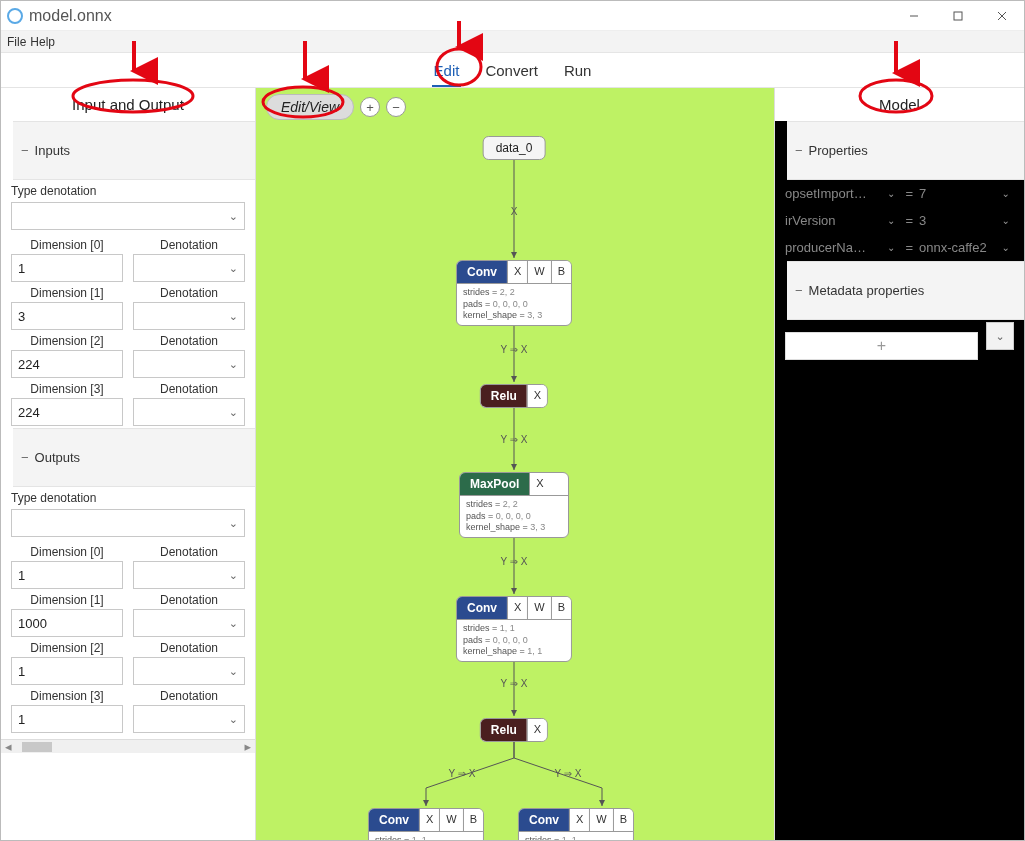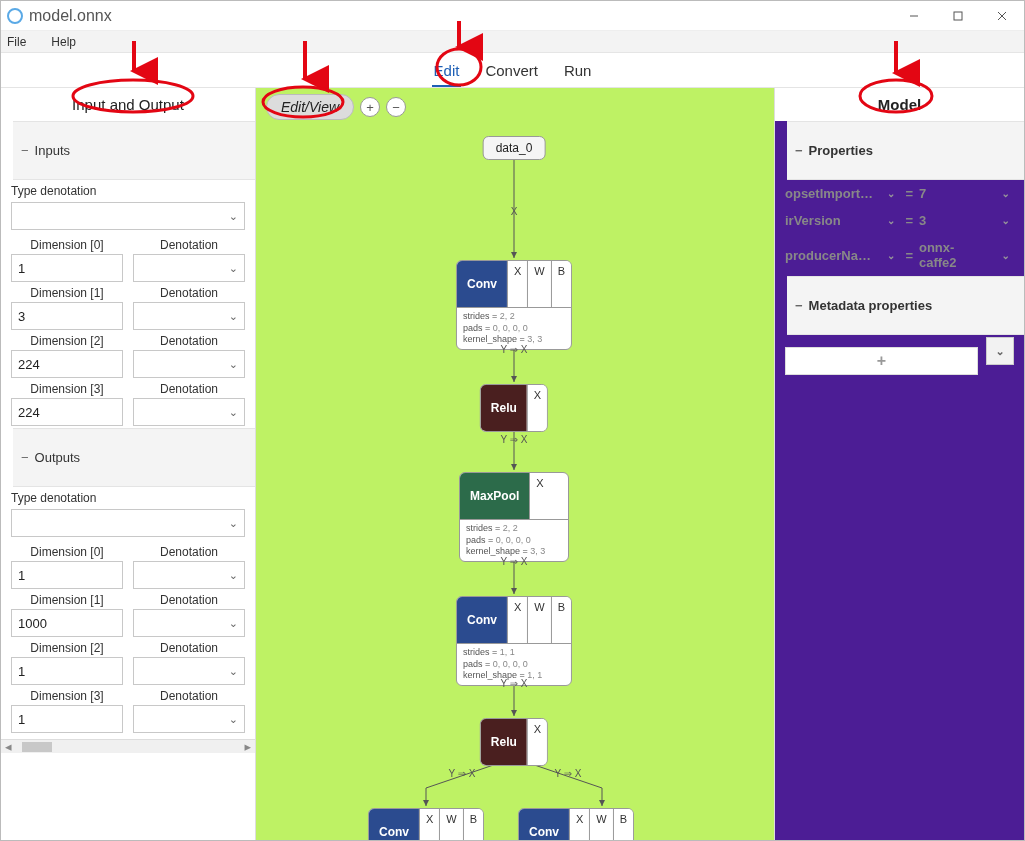--- a/index.html
+++ b/index.html
@@ -26,21 +26,21 @@
     display:inline-block;
   }
   .titlebar .title{color:#555; font-size:16px;}
   .winbtns{margin-left:auto; display:flex;}
   .winbtn{width:44px; height:30px; display:flex; align-items:center; justify-content:center; color:#555;}
   .winbtn svg{width:10px; height:10px;}
   
   .menubar{
     height:22px; background:#f3f3f3;
     display:flex; align-items:center;
-    padding:0 6px; gap:25px;
+    padding:0 6px; gap:4px;
     font-size:12px; color:#333;
     border-bottom:1px solid #e5e5e5;
   }
   
   .toptabs{
     height:34px; display:flex; align-items:center; justify-content:center;
     gap:22px; font-size:15px; color:#333;
   }
   .toptab{padding:4px 2px; cursor:pointer; position:relative;}
   .toptab.active{color:#1d5fb5;}
@@ -53,22 +53,21 @@
     display:flex; height:calc(100% - 30px - 22px - 34px);
     border-top:1px solid #e4e4e4;
   }
   .leftpanel{
     width:255px; border-right:1px solid #ddd;
     overflow-y:auto; background:#fff;
     font-size:13px;
   }
   .rightpanel{
     width:250px; border-left:1px solid #ddd;
-    background:#4c1d95;
-    font-weight:bold;
+    background:#000000;
   }
   .centerpanel{
     flex:1; position:relative; overflow:hidden;
     background:#bef264;
   }
 
   
   .panelhead{
     background:#fff; font-size:15px;
     padding:8px 10px; text-align:center;
@@ -156,21 +155,21 @@
   .opbox{
     border:1px solid #999; border-radius:6px;
     background:#fff; overflow:hidden;
     min-width:92px;
   }
   .ophdr{
     display:flex; align-items:stretch;
   }
   .opname{
     color:#fff; font-weight:bold; font-size:12px;
-    padding:16px 10px; flex:0 0 auto;
+    padding:4px 10px; flex:0 0 auto;
   }
   .opname.conv{background:#2b4b8f;}
   .opname.relu{background:#4a1f1f;}
   .opname.pool{background:#2c6b4a;}
   .opslot{
     border-left:1px solid #999;
     padding:4px 6px; font-size:11px;
     background:#fff; color:#333;
   }
   .opdetails{

